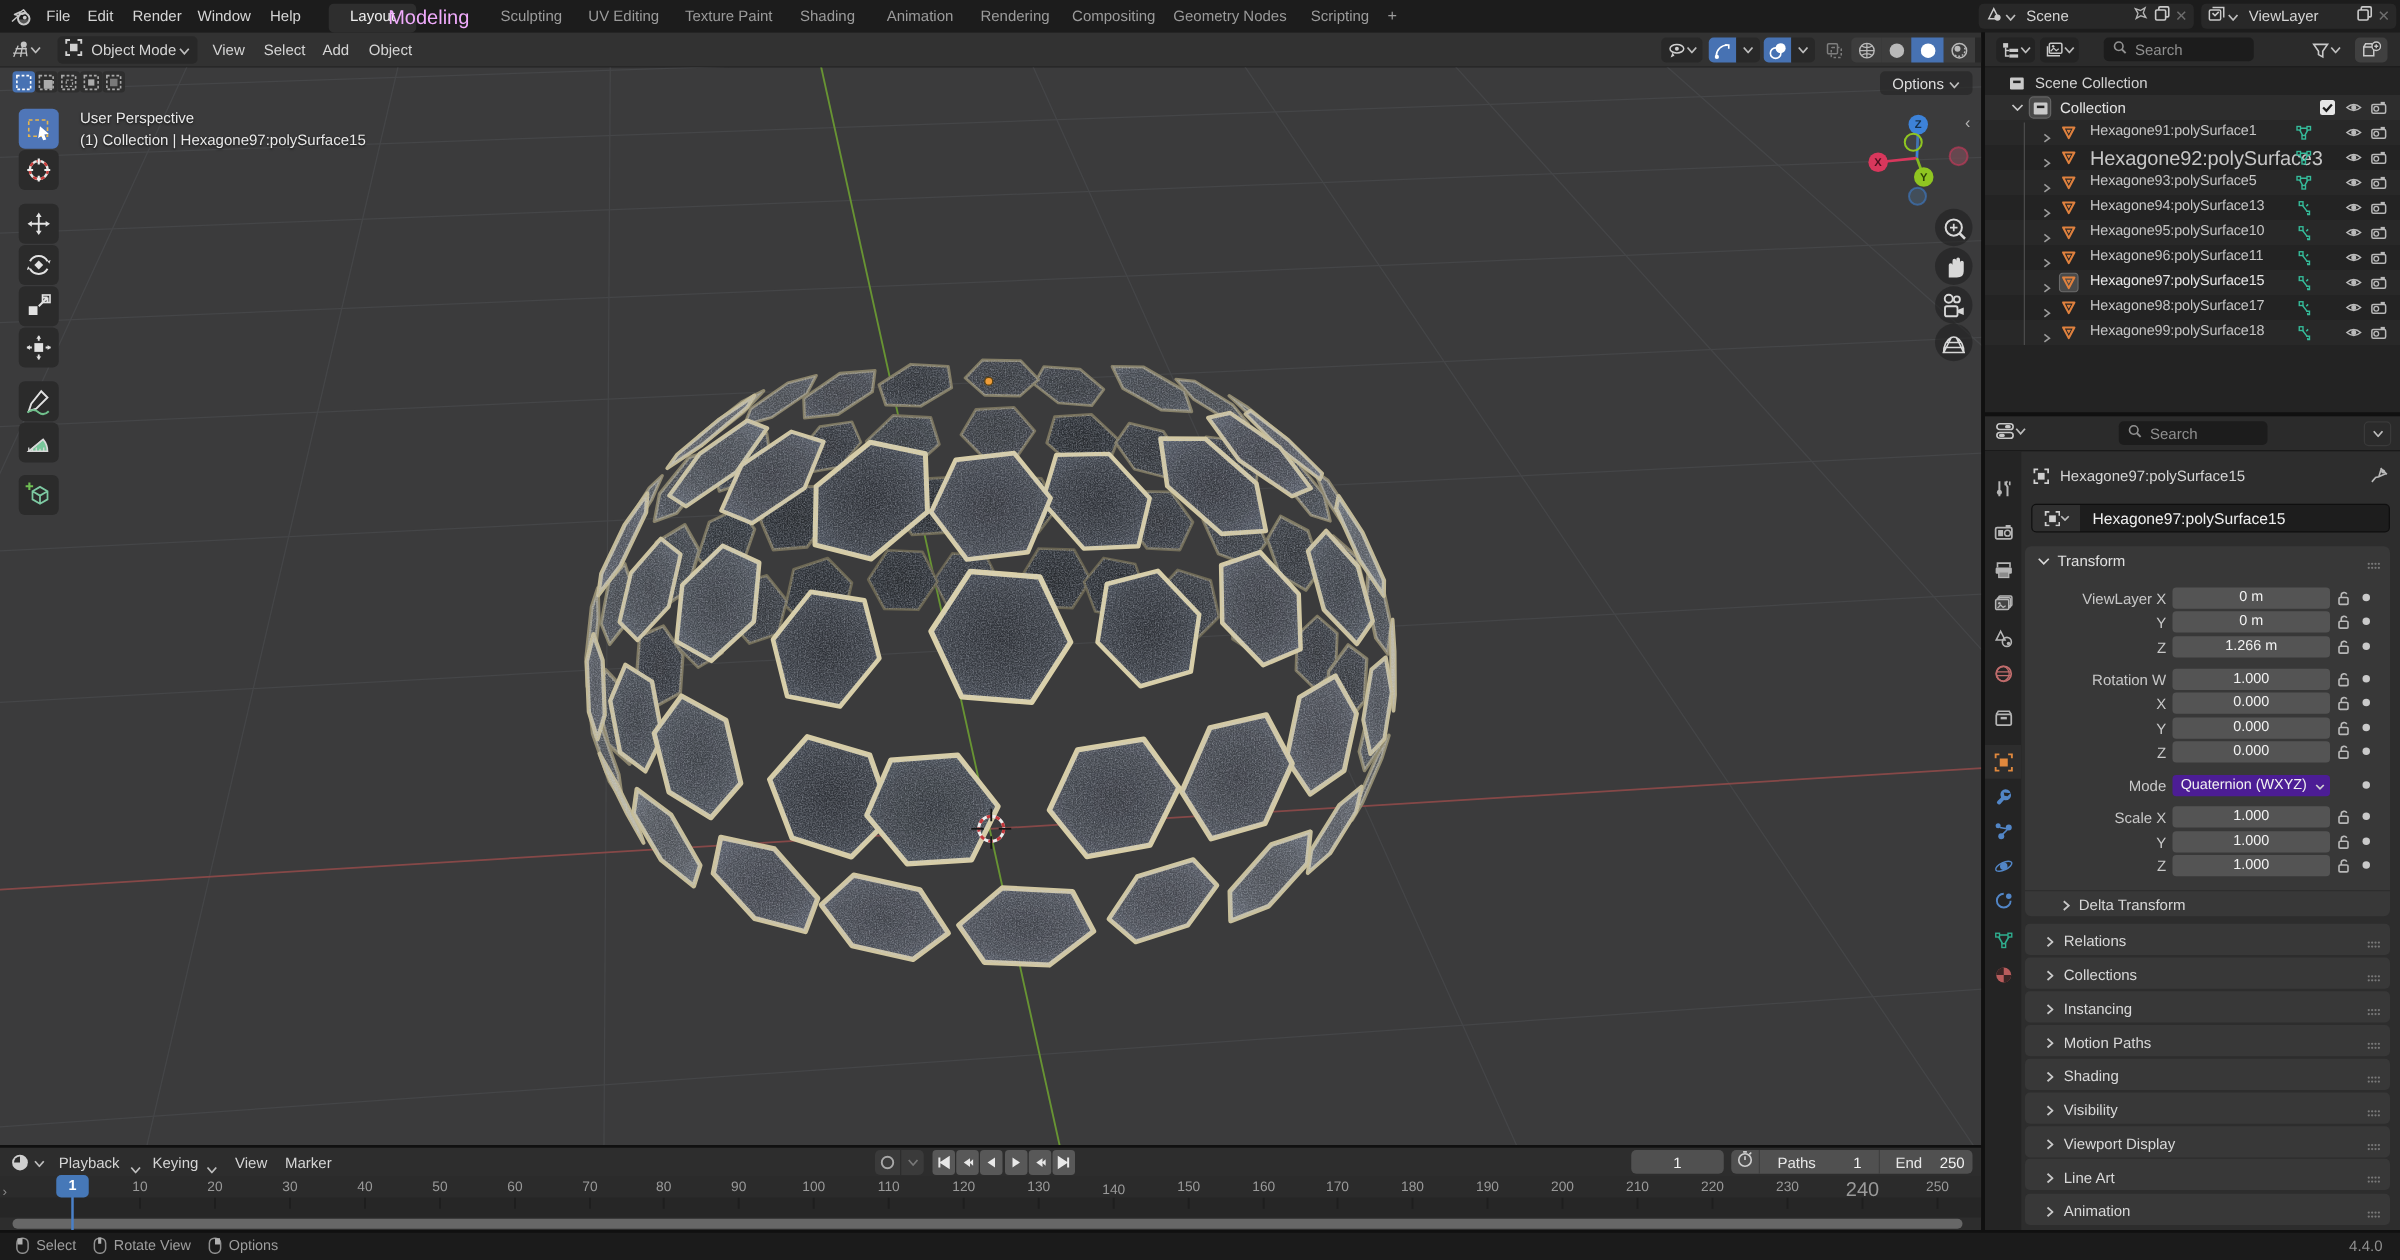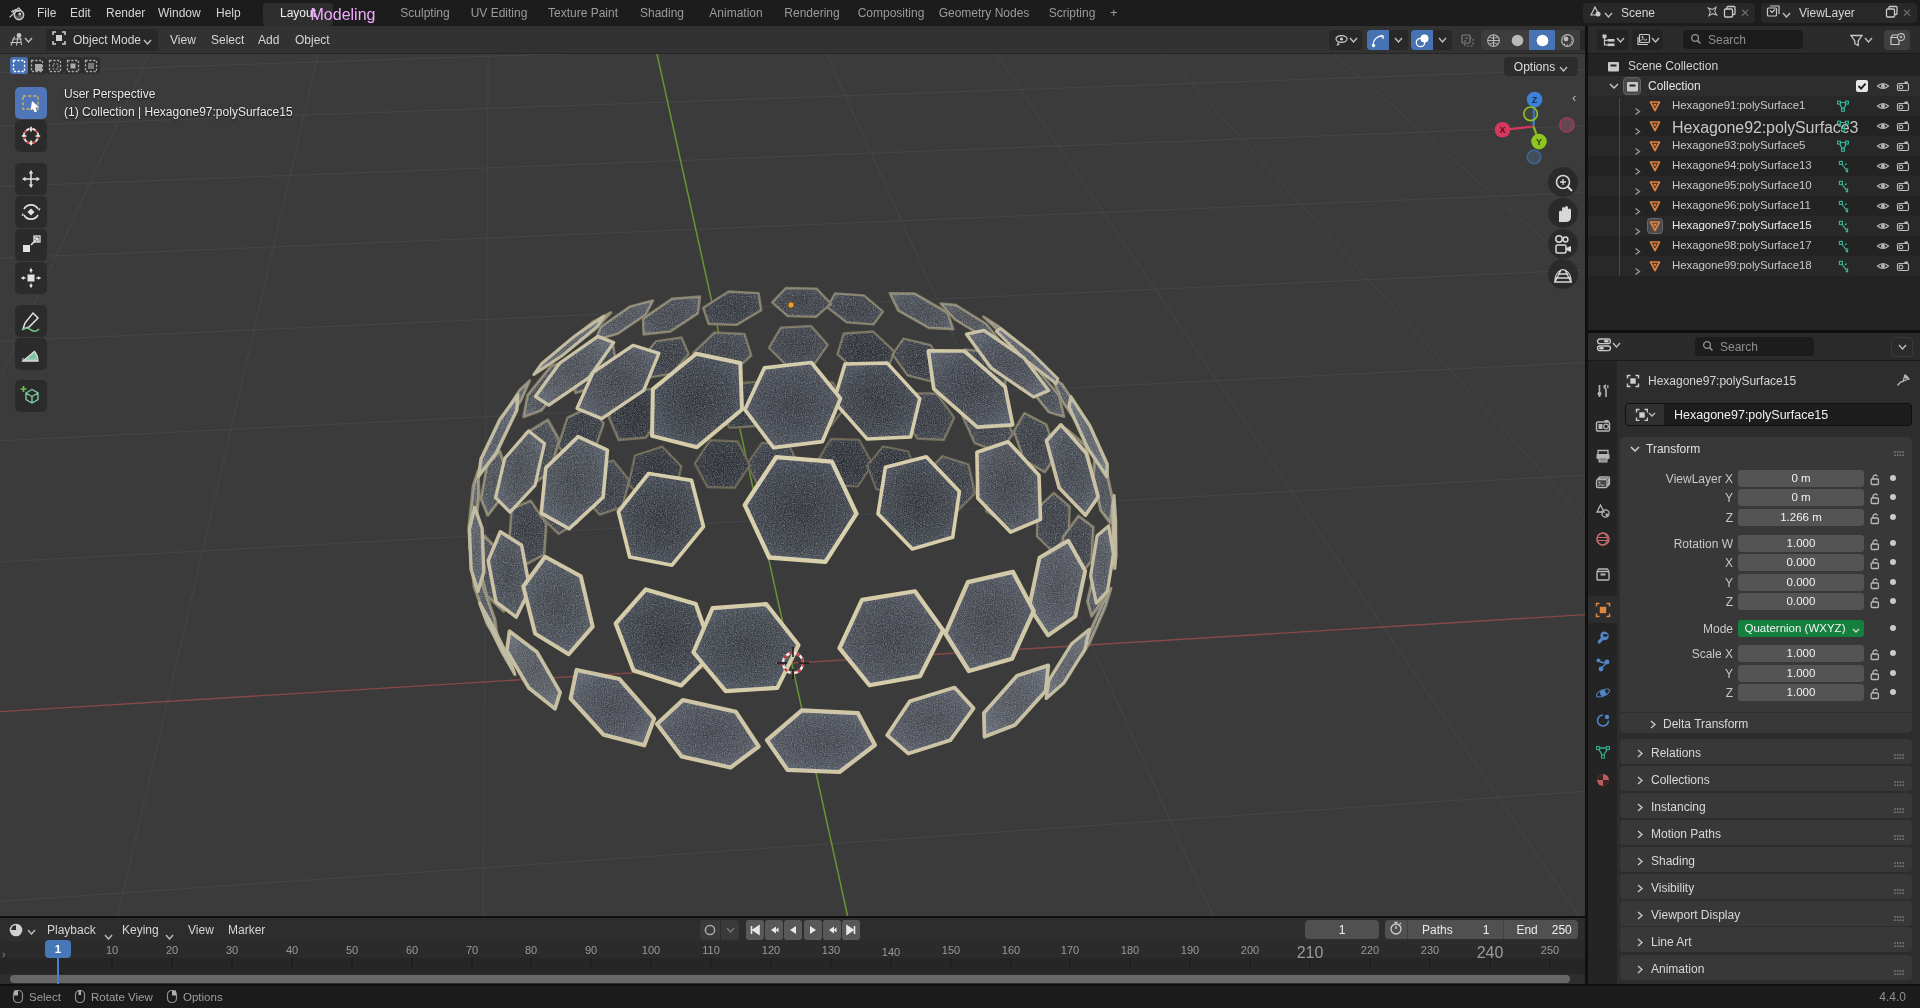--- a/index.html
+++ b/index.html
@@ -715,21 +715,21 @@
     <div class="abs" style="left:711px;top:26px;transform:translateX(-50%);color:#9a9a9a;font-size:11px">110</div>
     <div class="abs" style="left:771px;top:26px;transform:translateX(-50%);color:#9a9a9a;font-size:11px">120</div>
     <div class="abs" style="left:831px;top:26px;transform:translateX(-50%);color:#9a9a9a;font-size:11px">130</div>
     <div class="abs" style="left:891px;top:28px;transform:translateX(-50%);color:#9a9a9a;font-size:11px">140</div>
     <div class="abs" style="left:951px;top:26px;transform:translateX(-50%);color:#9a9a9a;font-size:11px">150</div>
     <div class="abs" style="left:1011px;top:26px;transform:translateX(-50%);color:#9a9a9a;font-size:11px">160</div>
     <div class="abs" style="left:1070px;top:26px;transform:translateX(-50%);color:#9a9a9a;font-size:11px">170</div>
     <div class="abs" style="left:1130px;top:26px;transform:translateX(-50%);color:#9a9a9a;font-size:11px">180</div>
     <div class="abs" style="left:1190px;top:26px;transform:translateX(-50%);color:#9a9a9a;font-size:11px">190</div>
     <div class="abs" style="left:1250px;top:26px;transform:translateX(-50%);color:#9a9a9a;font-size:11px">200</div>
-    <div class="abs" style="left:1310px;top:26px;transform:translateX(-50%);color:#9a9a9a;font-size:16px">210</div>
+    <div class="abs" style="left:1310px;top:26px;transform:translateX(-50%);color:#9a9a9a;font-size:11px">210</div>
     <div class="abs" style="left:1370px;top:26px;transform:translateX(-50%);color:#9a9a9a;font-size:11px">220</div>
     <div class="abs" style="left:1430px;top:26px;transform:translateX(-50%);color:#9a9a9a;font-size:11px">230</div>
     <div class="abs" style="left:1490px;top:26px;transform:translateX(-50%);color:#9a9a9a;font-size:16px">240</div>
     <div class="abs" style="left:1550px;top:26px;transform:translateX(-50%);color:#9a9a9a;font-size:11px">250</div>
     <div class="abs" style="left:0;top:40px;width:1585px;height:16px;background:#262626"></div>
     <svg class="abs" style="left:0;top:40px" width="1585" height="16">
       <line x1="112" y1="0" x2="112" y2="9" stroke="#1e1e1e" stroke-width="1.5"></line>
       <line x1="172" y1="0" x2="172" y2="9" stroke="#1e1e1e" stroke-width="1.5"></line>
       <line x1="232" y1="0" x2="232" y2="9" stroke="#1e1e1e" stroke-width="1.5"></line>
       <line x1="292" y1="0" x2="292" y2="9" stroke="#1e1e1e" stroke-width="1.5"></line>
@@ -1235,21 +1235,21 @@
       </svg></div>
     <div class="abs" style="left:302px;top:245.5px;width:6px;height:6px;border-radius:3px;background:#c9c9c9"></div>
     <div class="abs" style="left:0;top:262.0px;width:145px;text-align:right;color:#c8c8c8;font-size:12px">Z</div>
     <div class="abs" style="left:150px;top:260.0px;width:126px;height:17px;background:#545454;border-radius:3px;text-align:center;color:#f2f2f2;font-size:11.5px;line-height:17px">0.000</div>
     <div class="abs" style="left:281px;top:262.0px"><svg width="12" height="13" viewBox="0 0 12 13" style="">
         <rect x="2.2" y="6" width="7.2" height="5.5" rx="1" fill="none" stroke="#b9b9b9" stroke-width="1.3"></rect>
         <path d="M4 6 V4.2 a2.3 2.3 0 0 1 4.4 -0.8" fill="none" stroke="#b9b9b9" stroke-width="1.3"></path>
       </svg></div>
     <div class="abs" style="left:302px;top:265.0px;width:6px;height:6px;border-radius:3px;background:#c9c9c9"></div>
     <div class="abs" style="left:0;top:288.5px;width:145px;text-align:right;color:#c8c8c8;font-size:12px">Mode</div>
-    <div class="abs flexc" style="left:150px;top:286.5px;width:126px;height:17px;background:#15803d;border-radius:3px">
+    <div class="abs flexc" style="left:150px;top:286.5px;width:126px;height:17px;background:#4c1d95;border-radius:3px">
       <span style="flex:1;text-align:center;color:#f2f2f2;font-size:11.5px">Quaternion (WXYZ)</span>
       <span style="margin-right:4px"><svg width="8" height="5" viewBox="0 0 8 5" style="">
           <path d="M1 1 L4.0 4 L7 1" fill="none" stroke="#d0d0d0" stroke-width="1.4"></path>
         </svg></span>
     </div>
     <div class="abs" style="left:302px;top:291.5px;width:6px;height:6px;border-radius:3px;background:#c9c9c9"></div>
     <div class="abs" style="left:0;top:314.0px;width:145px;text-align:right;color:#c8c8c8;font-size:12px">Scale X</div>
     <div class="abs" style="left:150px;top:312.0px;width:126px;height:17px;background:#545454;border-radius:3px;text-align:center;color:#f2f2f2;font-size:11.5px;line-height:17px">1.000</div>
     <div class="abs" style="left:281px;top:314.0px"><svg width="12" height="13" viewBox="0 0 12 13" style="">
         <rect x="2.2" y="6" width="7.2" height="5.5" rx="1" fill="none" stroke="#b9b9b9" stroke-width="1.3"></rect>

